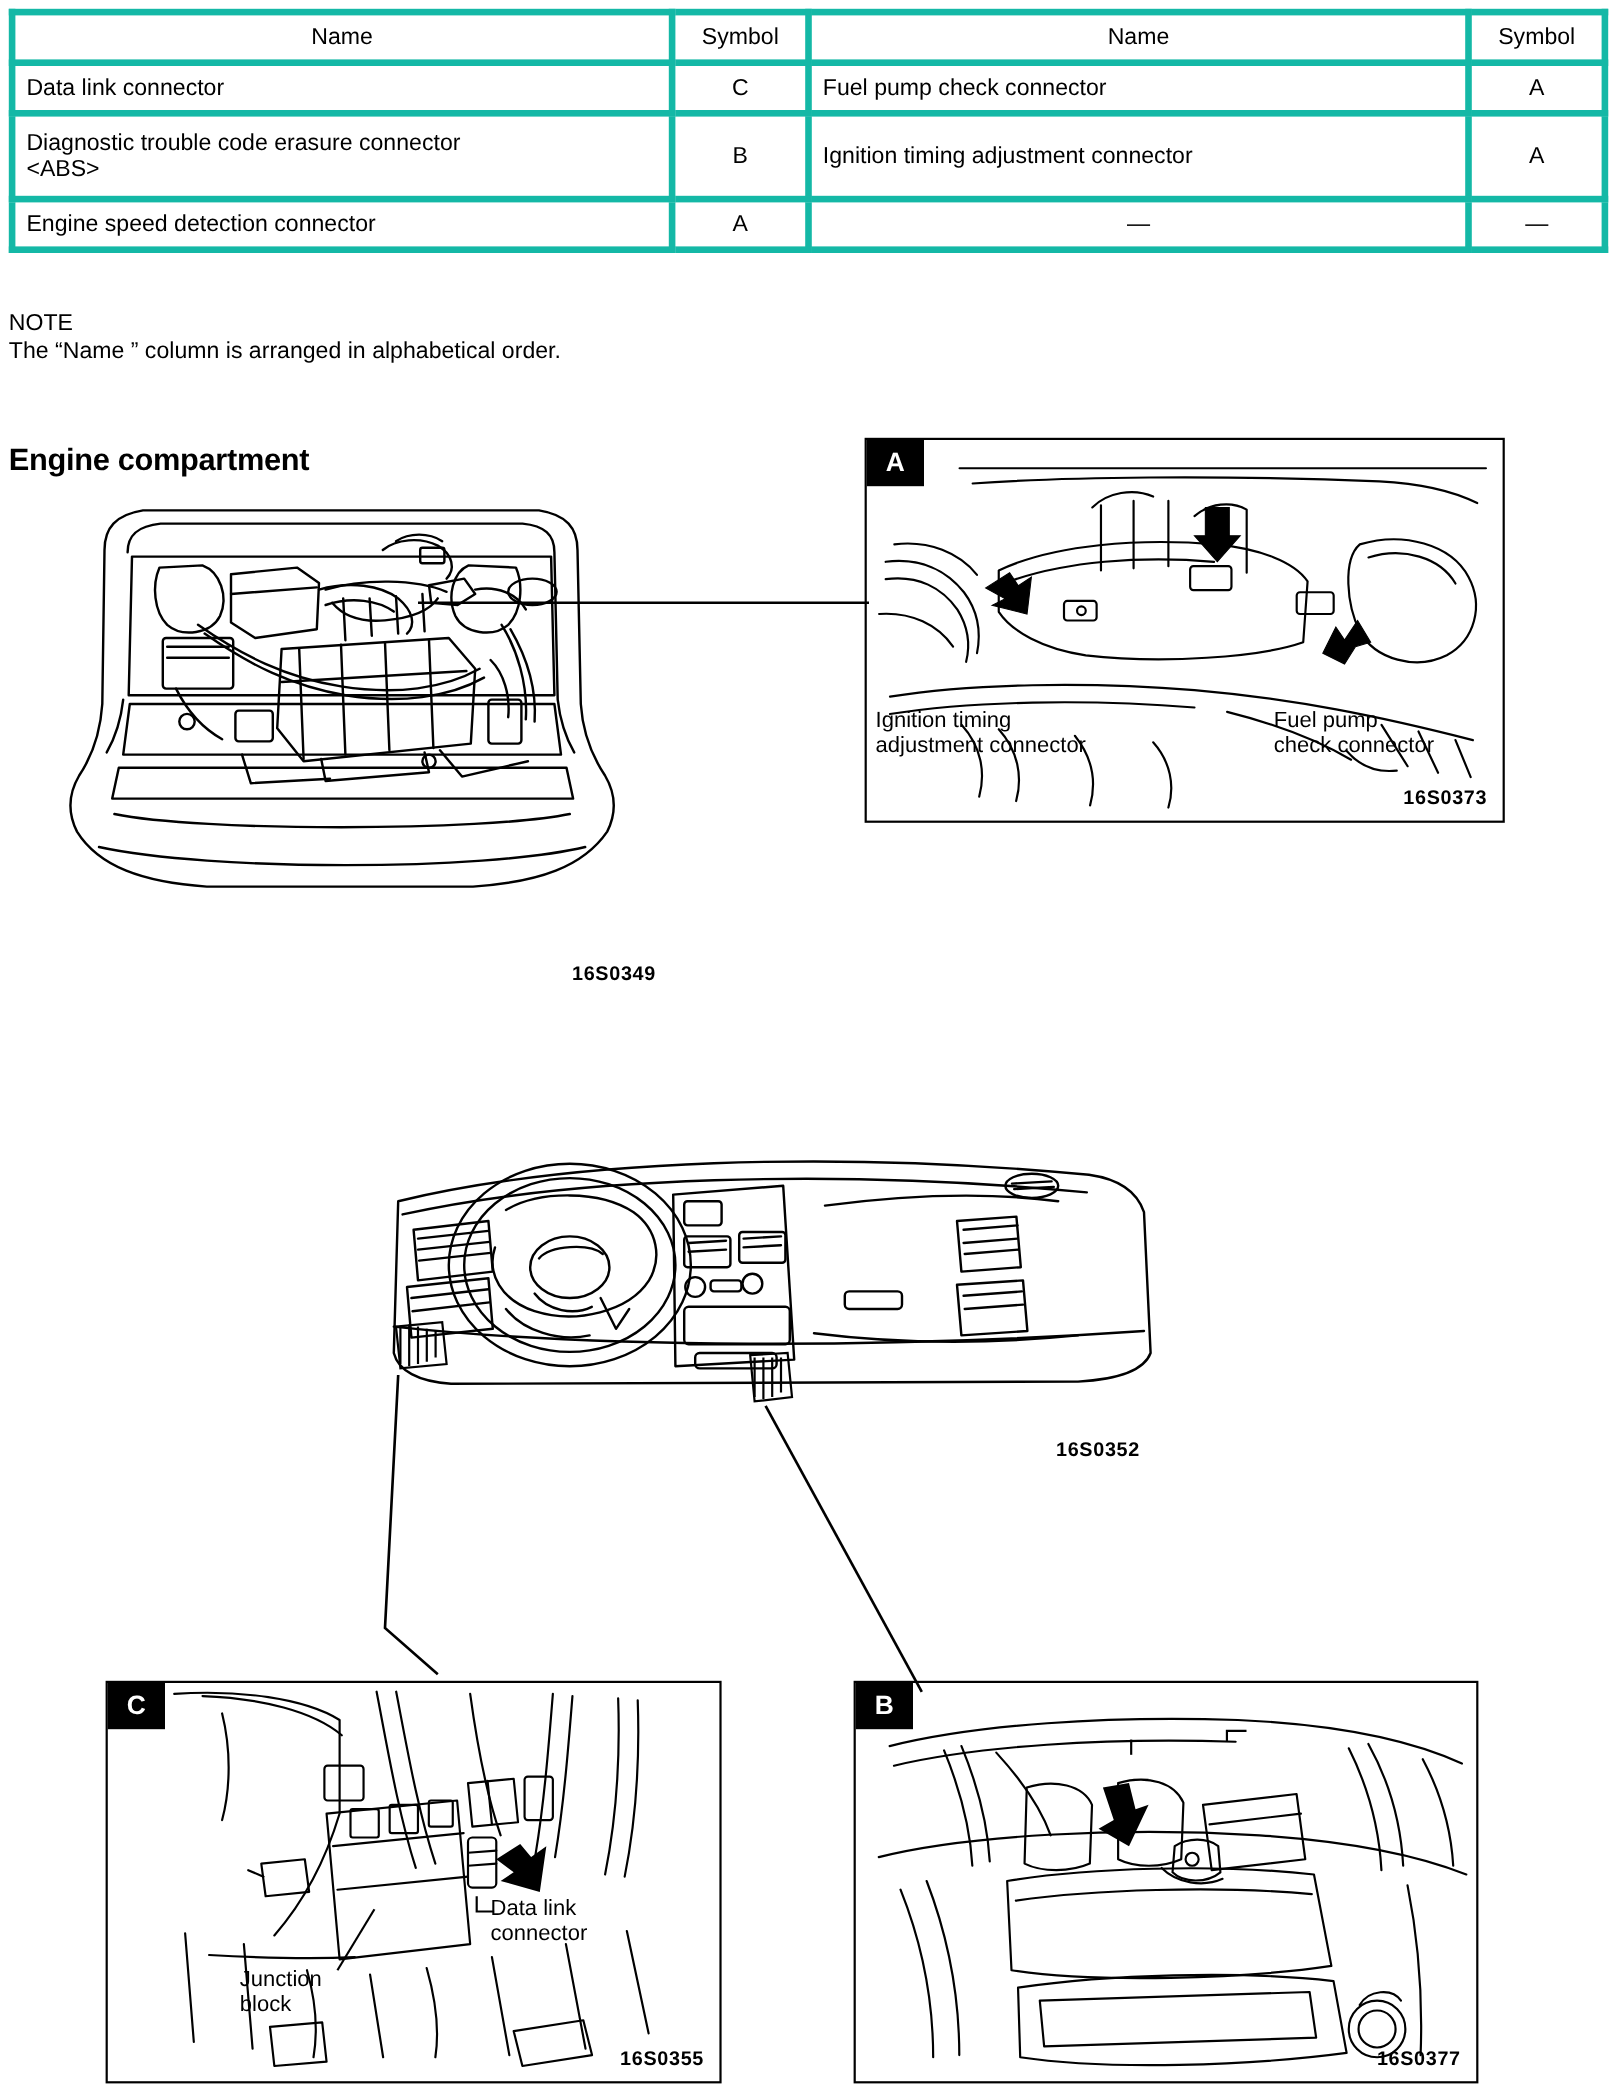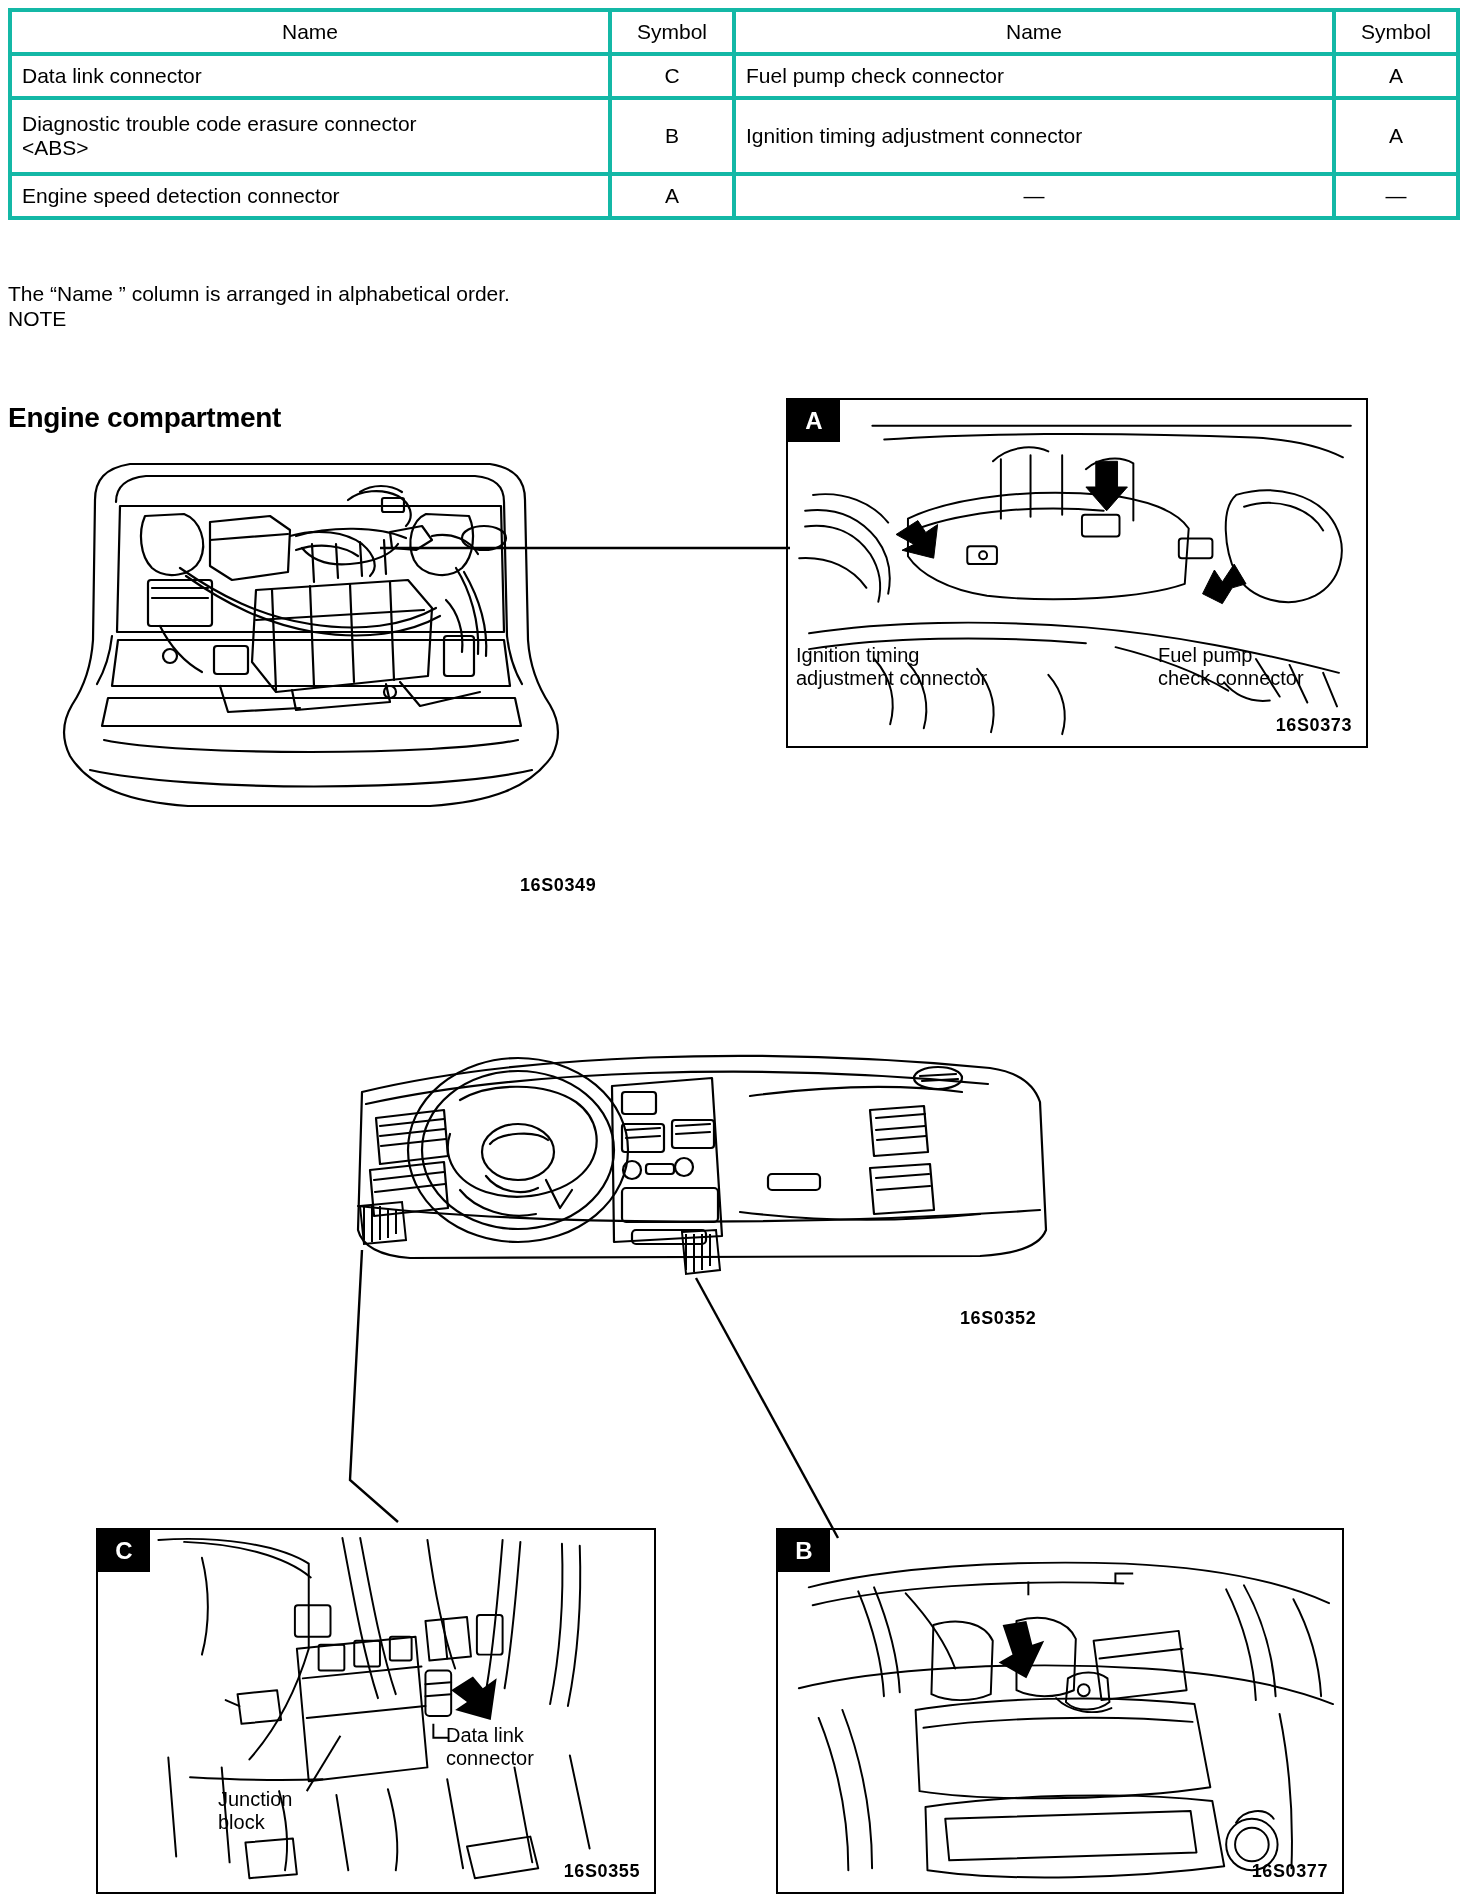--- a/index.html
+++ b/index.html
@@ -25,21 +25,21 @@
   
   table.conn-table {
     position: absolute;
     left: 8px;
     top: 8px;
     width: 1448px;
     border-collapse: collapse;
     table-layout: fixed;
   }
   table.conn-table td, table.conn-table th {
-    border: 4px solid #14b8a6;
+    border: 6px solid #14b8a6;
     font-size: 21px;
     font-weight: normal;
     padding: 8px 10px;
     vertical-align: middle;
   }
   table.conn-table th {
     text-align: center;
     font-weight: normal;
   }
   .c-name { text-align: left; }
@@ -150,22 +150,22 @@
       <tr>
         <td class="c-name">Engine speed detection connector</td>
         <td class="c-sym">A</td>
         <td class="c-sym">—</td>
         <td class="c-sym">—</td>
       </tr>
     </tbody>
   </table>
 
   <div class="note">
+    <div>NOTE</div>
     <div>The “Name ” column is arranged in alphabetical order.</div>
-    <div>NOTE</div>
   </div>
 
   <div class="section-title">Engine compartment</div>
 
   <svg class="lead" style="left:60px; top:440px; width:600px; height:420px;" viewBox="0 0 600 420">
     <g fill="none" stroke="#000" stroke-width="2.2" stroke-linejoin="round" stroke-linecap="round">
 
       <path d="M35,60 C35,40 45,28 70,24 L430,24 C455,28 465,40 465,60
                L468,200 C470,230 480,250 490,265
                C500,282 500,300 492,316

